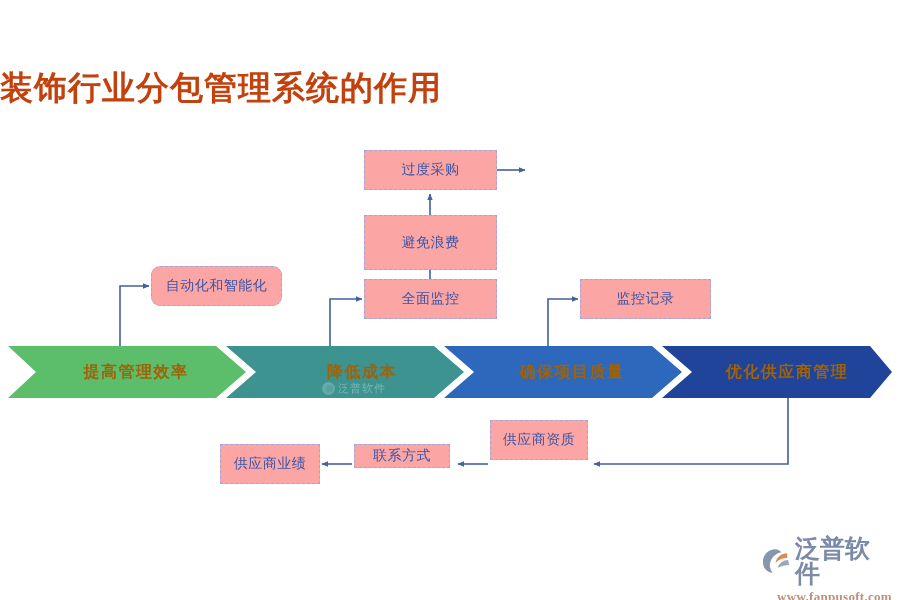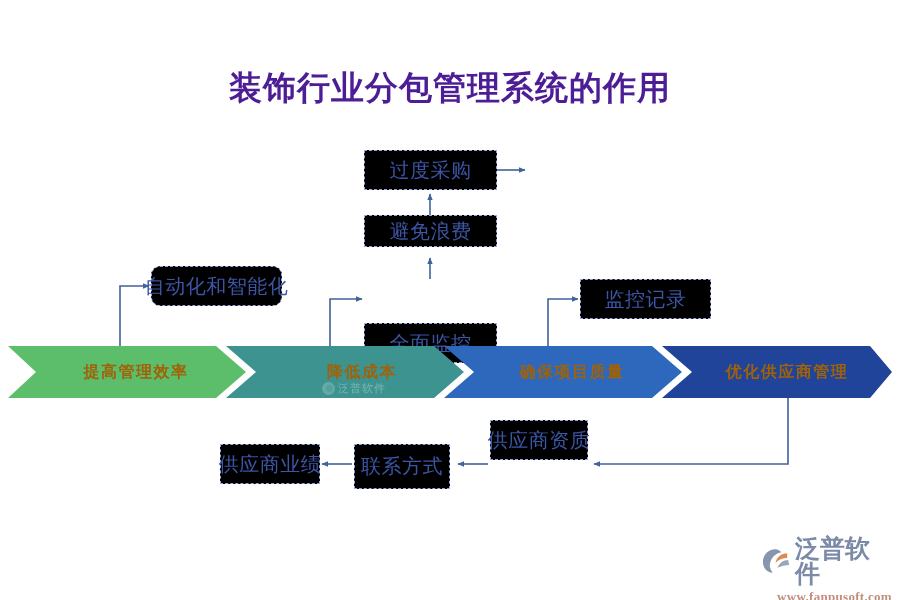--- a/index.html
+++ b/index.html
@@ -8,38 +8,38 @@
     background:#ffffff;
     font-family:"Liberation Sans","DejaVu Sans",sans-serif;
     overflow:hidden;
     position:relative;
   }
   #stage{position:relative;width:900px;height:600px;}
 
   
   .title{
     position:absolute;left:0;top:66px;width:900px;
-    text-align:center;
+    text-align:left;
     font-size:33px;font-weight:bold;
-    color:#4c1d95;
+    color:#c2410c;
     letter-spacing:1px;
     white-space:nowrap;
   }
 
   
   #wires{position:absolute;left:0;top:0;width:900px;height:600px;}
 
   
   .node{
     position:absolute;
     box-sizing:border-box;
-    background:#000000;
+    background:#fca5a5;
     border:1px dashed #9aa6e0;
     color:#3c55a5;
-    font-size:20px;
+    font-size:14px;
     display:flex;align-items:center;justify-content:center;
     white-space:nowrap;
     letter-spacing:.5px;
   }
 
   
   #ribbon{position:absolute;left:0;top:346px;width:900px;height:52px;}
   .chev-label{
     position:absolute;top:346px;height:52px;
     display:flex;align-items:center;justify-content:center;
@@ -111,31 +111,31 @@
 
       <path d="M488,464 L458,464"></path>
 
       <path d="M352,464 L322,464"></path>
     </g>
   </svg>
 
   <div class="node" style="left:364px;top:150px;width:133px;height:40px;">过度采购</div>
 
 
-  <div class="node" style="left:364px;top:215px;width:133px;height:32px;">避免浪费</div>
+  <div class="node" style="left:364px;top:215px;width:133px;height:55px;">避免浪费</div>
 
   <div class="node" style="left:151px;top:266px;width:131px;height:40px;border-radius:9px;">自动化和智能化</div>
 
-  <div class="node" style="left:364px;top:279px;width:133px;height:40px;margin-top:44px;">全面监控</div>
+  <div class="node" style="left:364px;top:279px;width:133px;height:40px;">全面监控</div>
 
   <div class="node" style="left:220px;top:444px;width:100px;height:40px;">供应商业绩</div>
 
   <div class="node" style="left:580px;top:279px;width:131px;height:40px;">监控记录</div>
 
-  <div class="node" style="left:354px;top:444px;width:96px;height:45px;">联系方式</div>
+  <div class="node" style="left:354px;top:444px;width:96px;height:24px;">联系方式</div>
 
   <div class="node" style="left:490px;top:420px;width:98px;height:40px;">供应商资质</div>
 
   <svg id="ribbon" viewBox="0 0 900 52" preserveAspectRatio="none">
 
     <polygon points="8,0 216,0 246,26 216,52 8,52 36,26" fill="#5cbd6a"></polygon>
 
     <polygon points="226,0 434,0 464,26 434,52 226,52 256,26" fill="#3d938f"></polygon>
 
     <polygon points="444,0 652,0 682,26 652,52 444,52 474,26" fill="#2d68bd"></polygon>

